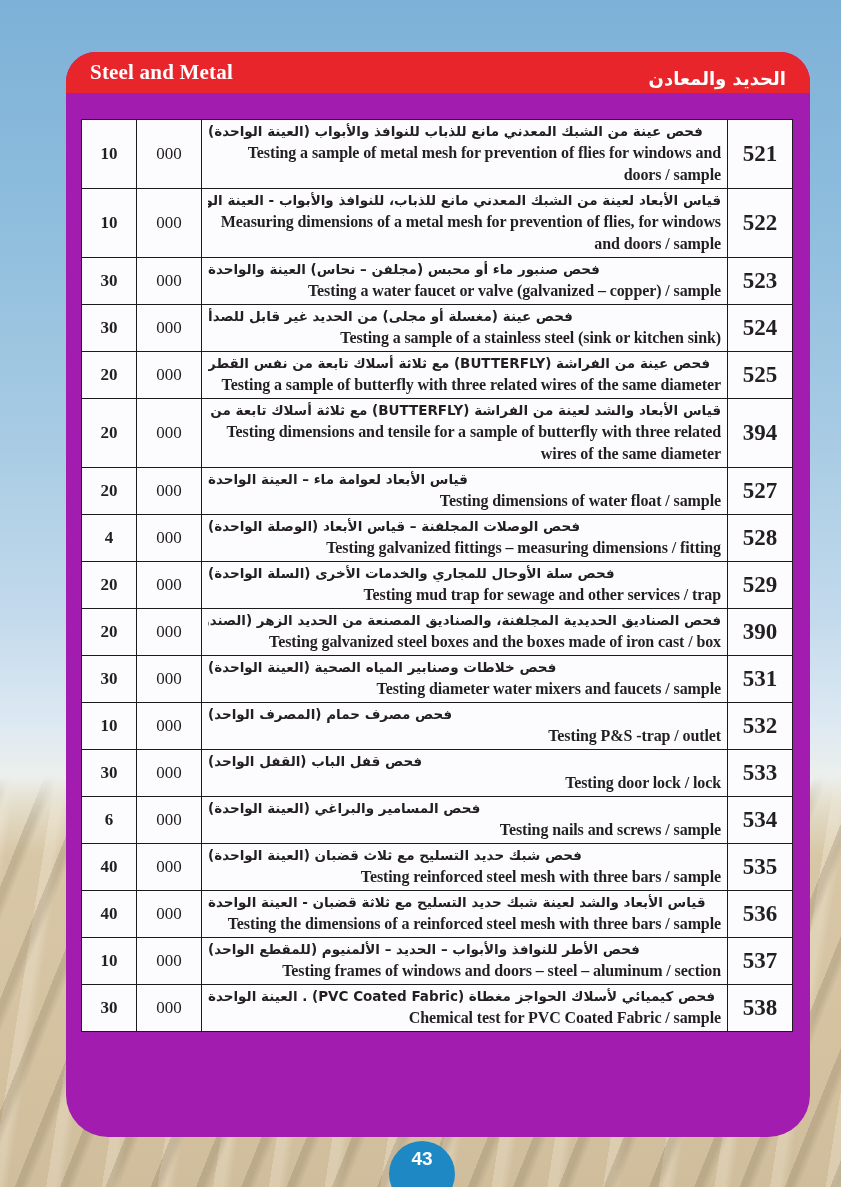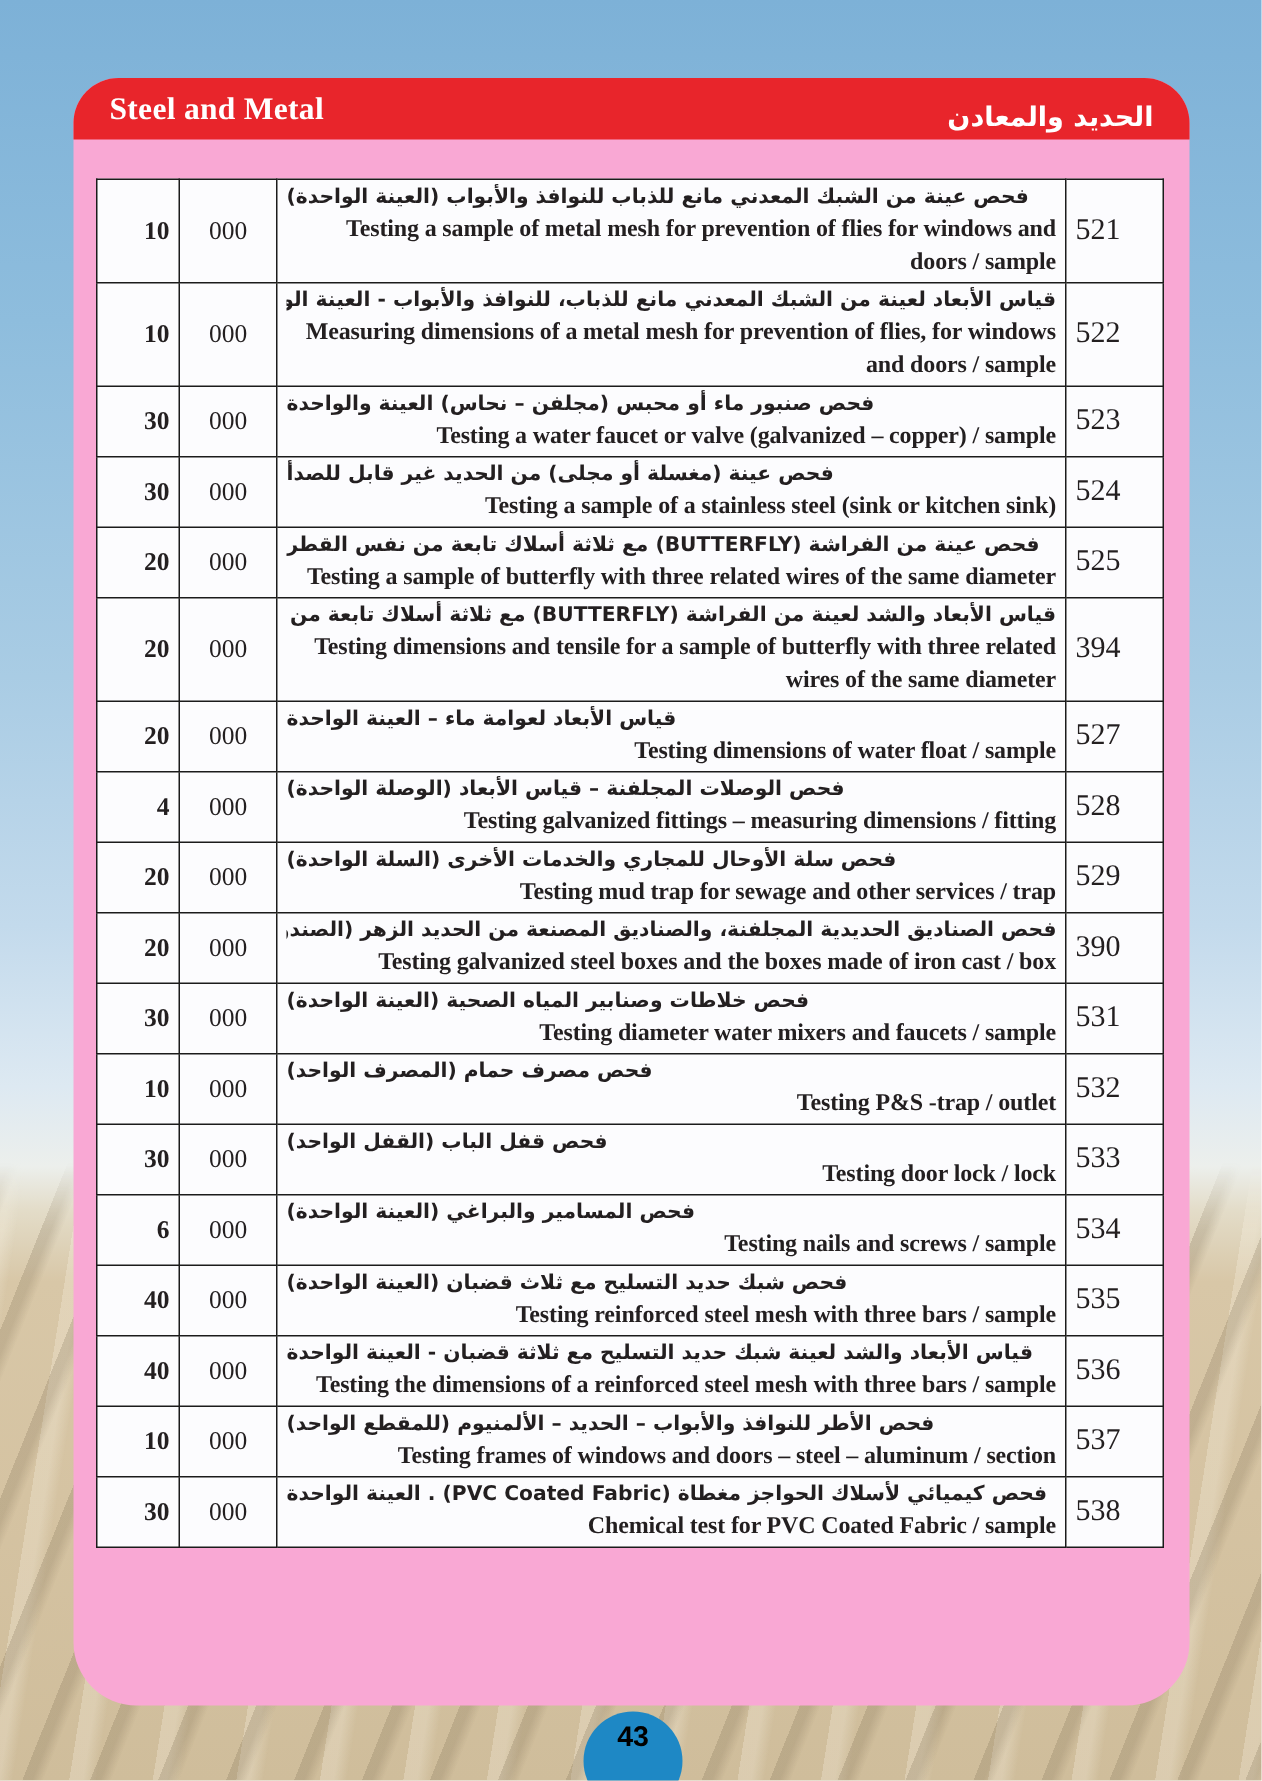--- a/index.html
+++ b/index.html
@@ -17,22 +17,22 @@
       repeating-linear-gradient(112deg,
         rgba(108,93,68,.20) 0px, rgba(108,93,68,.20) 6px,
         rgba(0,0,0,0) 13px, rgba(0,0,0,0) 42px),
       repeating-linear-gradient(99deg,
         rgba(255,250,238,.25) 0px, rgba(255,250,238,.25) 9px,
         rgba(0,0,0,0) 18px, rgba(0,0,0,0) 55px);
     -webkit-mask-image:linear-gradient(180deg, rgba(0,0,0,0) 0, #000 45px);
     mask-image:linear-gradient(180deg, rgba(0,0,0,0) 0, #000 45px);
   }
   .content-card{
-    position:absolute;left:49px;top:52px;width:744px;height:1085px;
-    background:#f9a8d4;border-radius:30px 30px 42px 42px;z-index:1;
+    position:absolute;left:66px;top:52px;width:744px;height:1085px;
+    background:#a21caf;border-radius:30px 30px 42px 42px;z-index:1;
   }
   .header-bar{
     height:41px;border-radius:30px 30px 0 0;
     display:flex;align-items:center;justify-content:space-between;
     padding:0 24px;box-sizing:border-box;color:#ffffff;
   }
   .header-title-en{
     font-family:"Liberation Serif", serif;font-weight:bold;font-size:21px;
     letter-spacing:.2px;
   }
@@ -44,41 +44,41 @@
   .rates-table{
     border-collapse:collapse;table-layout:fixed;
     margin:26px 0 0 15px;width:712px;
     background:#fcfcfe;
   }
   .rates-table td{
     border:1.7px solid #1b1b1b;
     padding:1px 6px 2px 6px;
     color:#231f20;vertical-align:middle;
   }
-  td.price-major{width:42px;text-align:right;font-weight:bold;font-size:17px;}
+  td.price-major{width:42px;text-align:center;font-weight:bold;font-size:17px;}
   td.price-minor{width:52px;text-align:center;font-weight:normal;font-size:17px;}
   td.desc{width:auto;vertical-align:top;}
-  td.item-no{width:52px;text-align:left;font-weight:normal;font-size:20px;}
+  td.item-no{width:52px;text-align:center;font-weight:bold;font-size:23px;}
   .desc-ar{
     display:block;direction:rtl;text-align:left;
     font-family:"DejaVu Sans", sans-serif;font-weight:bold;font-size:13.5px;
     line-height:21px;white-space:nowrap;overflow:hidden;
   }
   .desc-en{
     display:block;direction:ltr;text-align:right;
     font-family:"Liberation Serif", serif;font-weight:bold;font-size:16px;
     line-height:22px;letter-spacing:-0.1px;
   }
   .page-number-badge{
     position:absolute;left:389px;top:1141px;width:66px;height:66px;
     border-radius:50%;z-index:2;
     display:flex;justify-content:center;align-items:flex-start;
   }
   .page-number-badge span{
-    color:#000000;font-family:"Liberation Sans", sans-serif;
+    color:#ffffff;font-family:"Liberation Sans", sans-serif;
     font-weight:bold;font-size:19px;margin-top:7px;
   }
 </style>
 </head>
 <body>
 
 <div class="sand-ripples"></div>
 
 <div class="content-card">
   <div class="header-bar" id="header-bar" style="background: rgb(232, 37, 43);">

